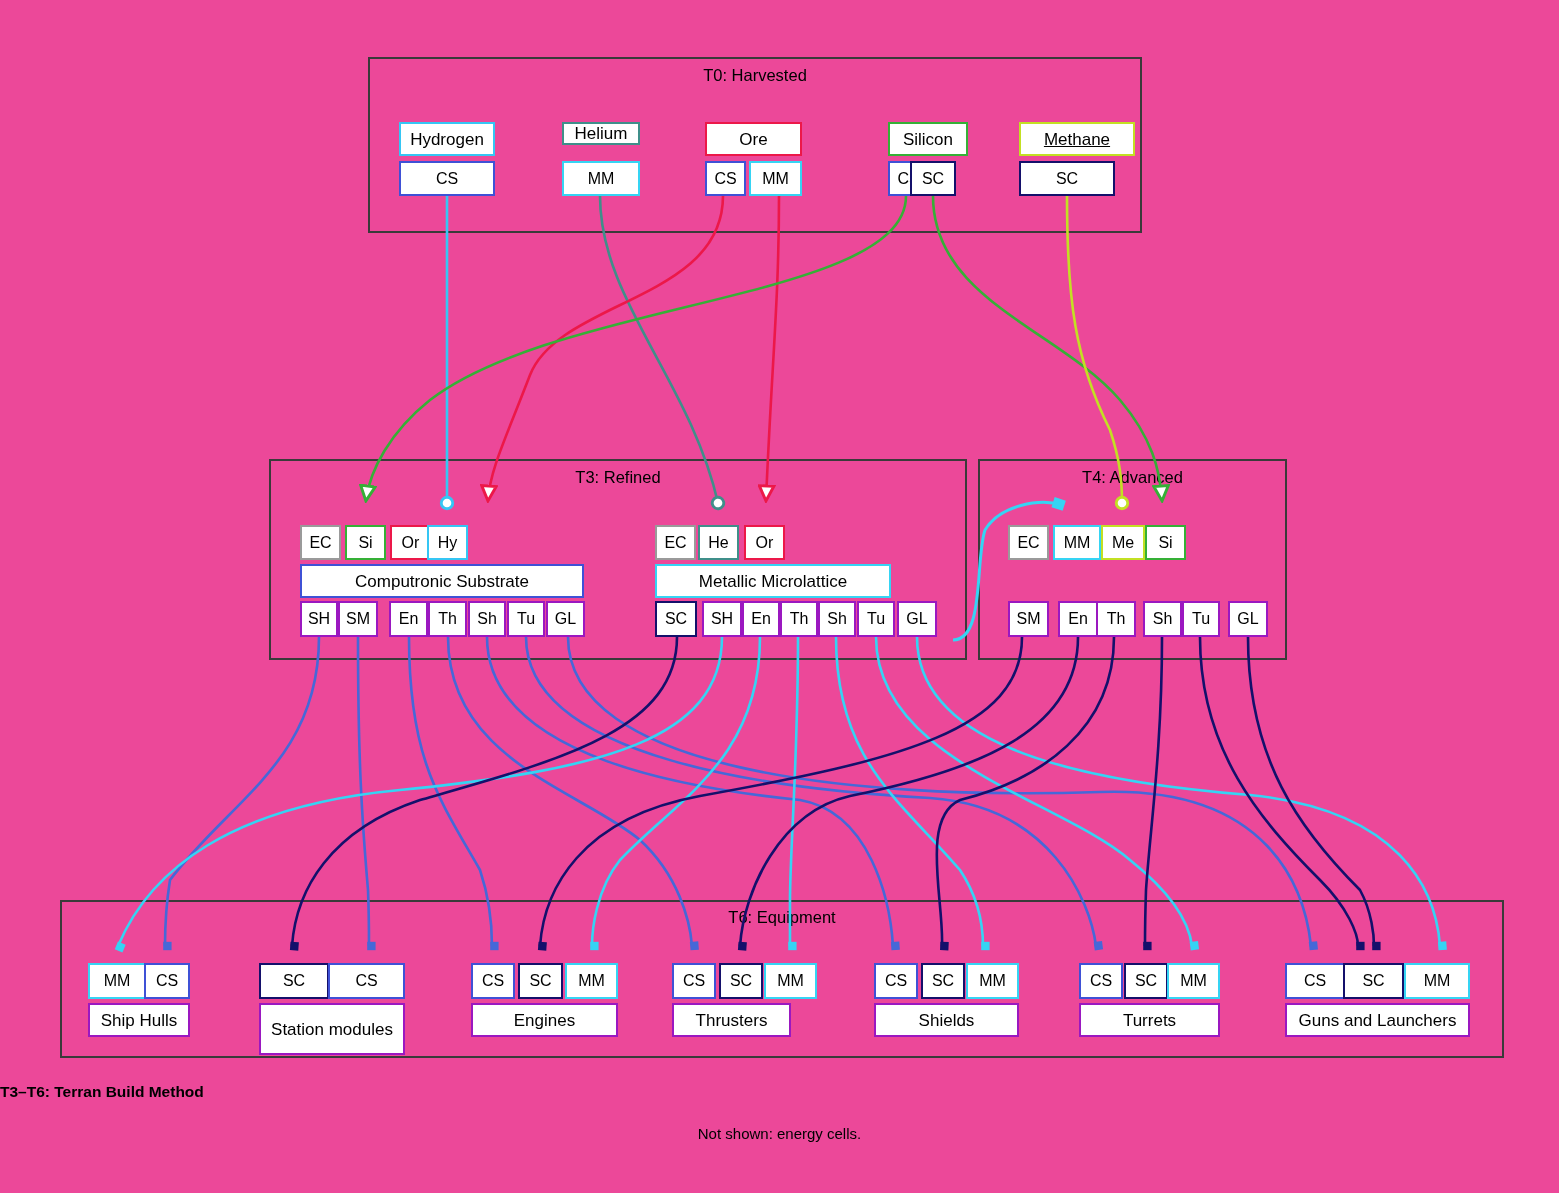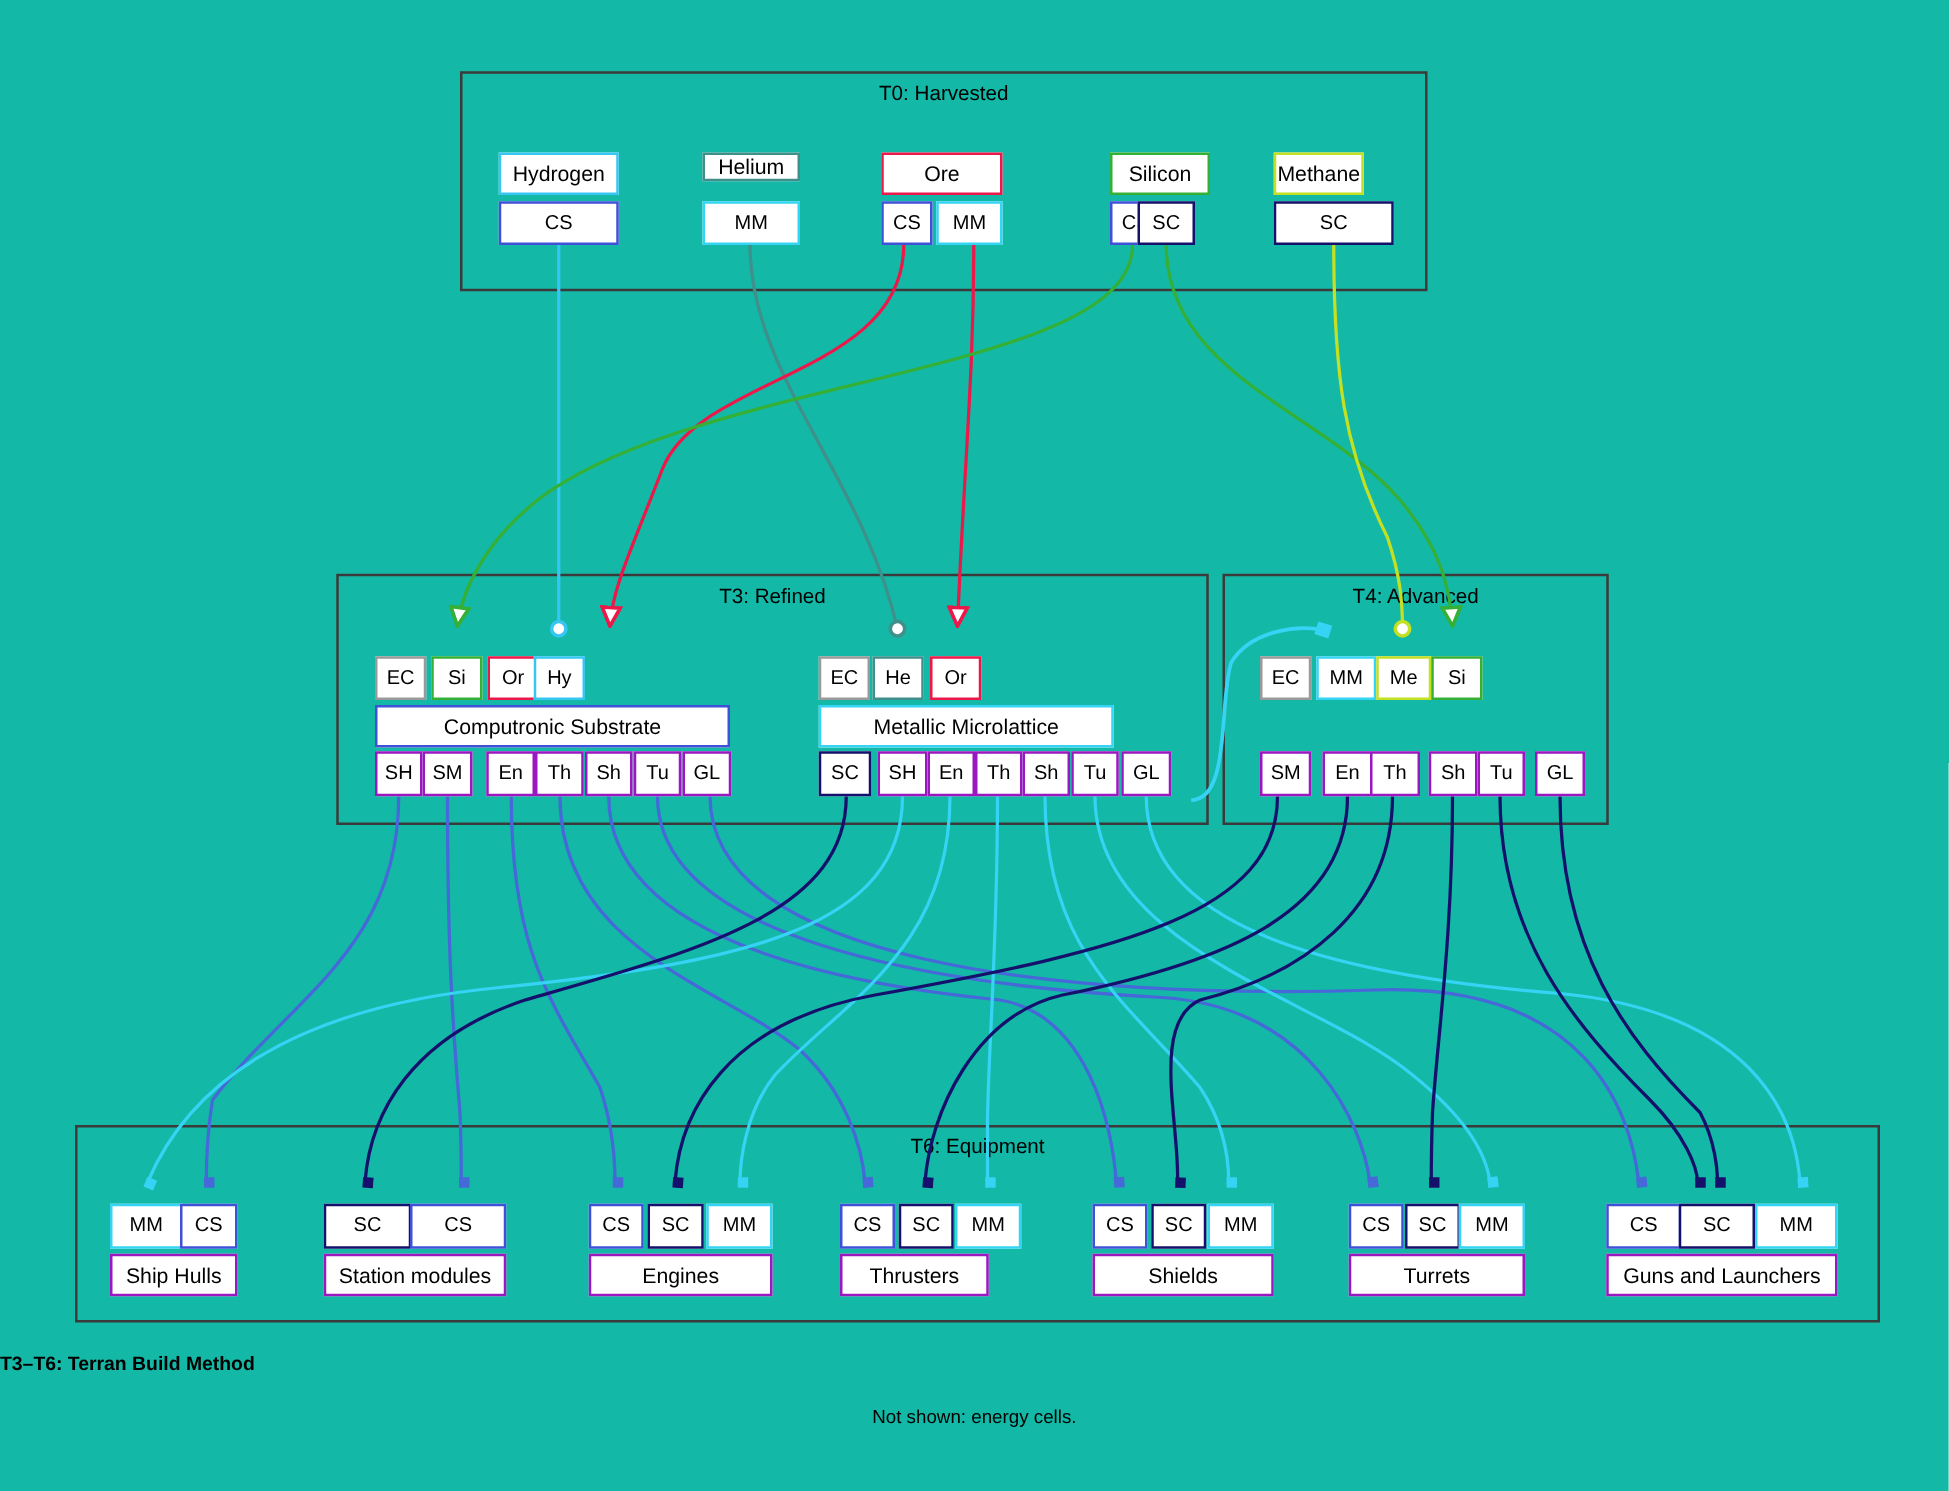--- a/index.html
+++ b/index.html
@@ -1,17 +1,17 @@
 <!DOCTYPE html>
 <html><head>
 <meta charset="utf-8">
 <style>
   html,body{margin:0;padding:0;background:#ffffff;}
   body{font-family:"Liberation Sans","DejaVu Sans",sans-serif;color:#000;}
-  #canvas{position:relative;width:1559px;height:1193px;overflow:hidden;background:#14b8a6;}
+  #canvas{position:relative;width:1559px;height:1193px;overflow:hidden;background:#ec4899;}
   svg#edges{position:absolute;left:0;top:0;width:1559px;height:1193px;pointer-events:none;}
 
   .frame{position:absolute;border:2px solid #3a3a3a;box-sizing:border-box;background:transparent;}
   .frame-title{position:absolute;font-size:16.5px;color:#000;white-space:nowrap;text-align:center;}
 
   .chip{position:absolute;box-sizing:border-box;border:2.5px solid #888;background:#fff;
         display:flex;align-items:center;justify-content:center;font-size:16px;line-height:1;}
   .wide{position:absolute;box-sizing:border-box;border:2.5px solid #888;background:#fff;
         display:flex;align-items:center;justify-content:center;font-size:17px;line-height:1;}
 
@@ -153,21 +153,21 @@
   <div class="wide" style="left:888px;top:122px;width:80px;height:34px;border-color:#35b036;">
     <span>Silicon</span>
   </div>
   <div class="chip" style="left:888px;top:161px;width:41px;height:35px;border-color:#3f51d6;">
     <span>CS</span>
   </div>
   <div class="chip" style="left:910px;top:161px;width:46px;height:35px;border-color:#14106b;">
     <span>SC</span>
   </div>
 
-  <div class="wide" style="left:1019px;top:122px;width:72px;height:34px;border-color:#c3e023;">
+  <div class="wide" style="left:1019px;top:122px;width:116px;height:34px;border-color:#c3e023;text-decoration:underline;">
     <span>Methane</span>
   </div>
   <div class="chip" style="left:1019px;top:161px;width:96px;height:35px;border-color:#14106b;">
     <span>SC</span>
   </div>
 
   <div class="chip" style="left:300px;top:525px;width:41px;height:35px;border-color:#9a9a9a;">
     <span>EC</span>
   </div>
   <div class="chip" style="left:345px;top:525px;width:41px;height:35px;border-color:#35b036;">
@@ -278,21 +278,21 @@
   <div class="wide" style="left:88px;top:1003px;width:102px;height:34px;border-color:#9b18c0;">
     <span>Ship Hulls</span>
   </div>
 
   <div class="chip" style="left:259px;top:963px;width:70px;height:36px;border-color:#14106b;">
     <span>SC</span>
   </div>
   <div class="chip" style="left:328px;top:963px;width:77px;height:36px;border-color:#3f51d6;">
     <span>CS</span>
   </div>
-  <div class="wide" style="left:259px;top:1003px;width:146px;height:34px;border-color:#9b18c0;">
+  <div class="wide" style="left:259px;top:1003px;width:146px;height:52px;border-color:#9b18c0;">
     <span>Station modules</span>
   </div>
 
   <div class="chip" style="left:471px;top:963px;width:44px;height:36px;border-color:#3f51d6;">
     <span>CS</span>
   </div>
   <div class="chip" style="left:518px;top:963px;width:45px;height:36px;border-color:#14106b;">
     <span>SC</span>
   </div>
   <div class="chip" style="left:565px;top:963px;width:53px;height:36px;border-color:#35d4f4;">

